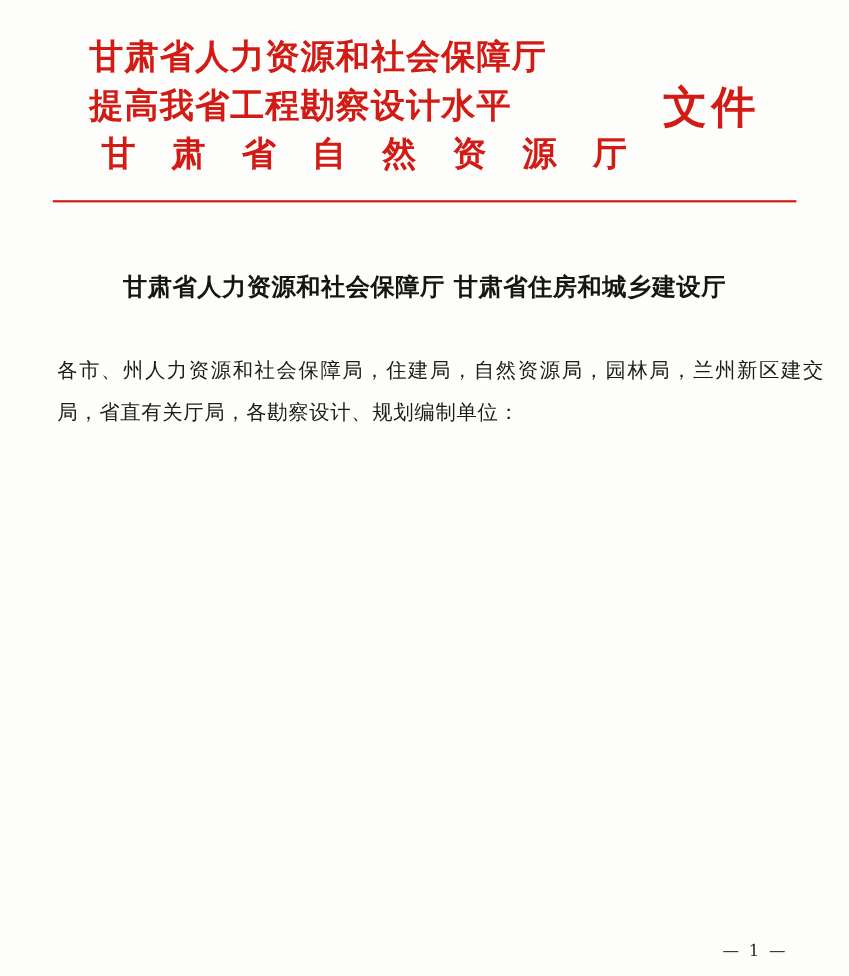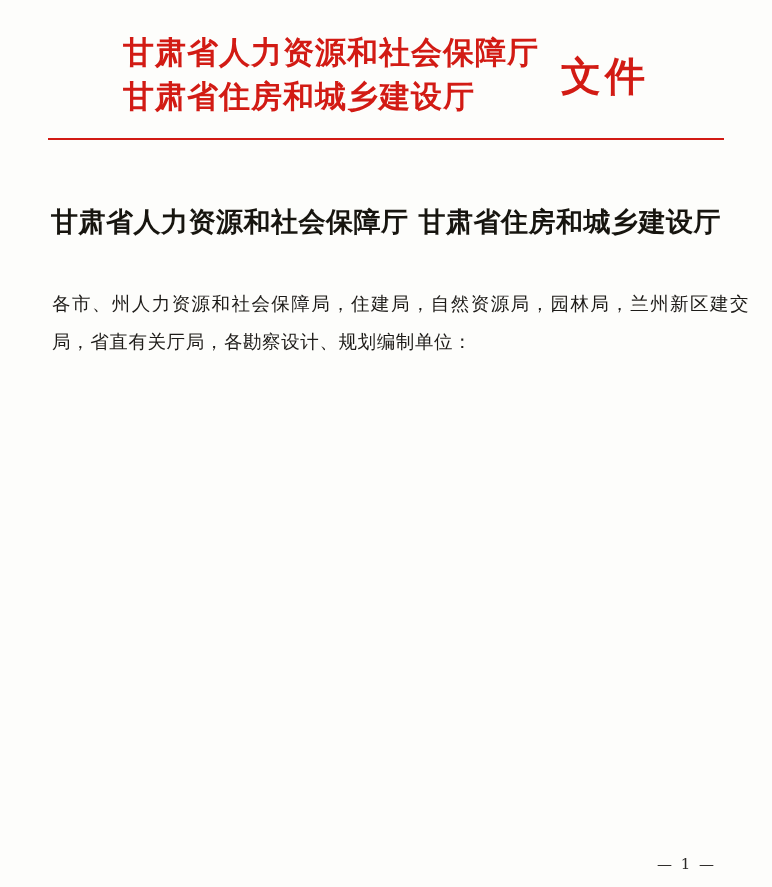--- a/index.html
+++ b/index.html
@@ -73,21 +73,21 @@
   .red-rule {
     margin: 20px 48px 0 48px;
     height: 2px;
     background: #d21b14;
   }
 
   
   .title-block {
     margin-top: 56px;
     text-align: center;
-    font-size: 27px;
+    font-size: 22px;
     font-weight: bold;
     line-height: 1.95;
     letter-spacing: 0.5px;
     color: #17150f;
   }
   .title-line { white-space: nowrap; }
 
   
   .body-block {
     margin: 36px 23px 0 52px;
@@ -112,21 +112,22 @@
 </style>
 </head>
 <body>
 
 <div class="page">
 
   <div class="masthead">
     <div class="masthead-row">
       <div class="mh-stack">
         <div class="mh-line">甘肃省人力资源和社会保障厅</div>
-        <div class="mh-line">甘肃省住房和城乡建设厅</div>
+        <div class="mh-line">提高我省工程勘察设计水平</div>
+        <div class="mh-line spaced">甘 肃 省 自 然 资 源 厅</div>
       </div>
       <div class="mh-wen">文件</div>
     </div>
   </div>
 
 
   <div class="red-rule"></div>
 
   <div class="title-block">
     <div class="title-line">甘肃省人力资源和社会保障厅 甘肃省住房和城乡建设厅</div>

